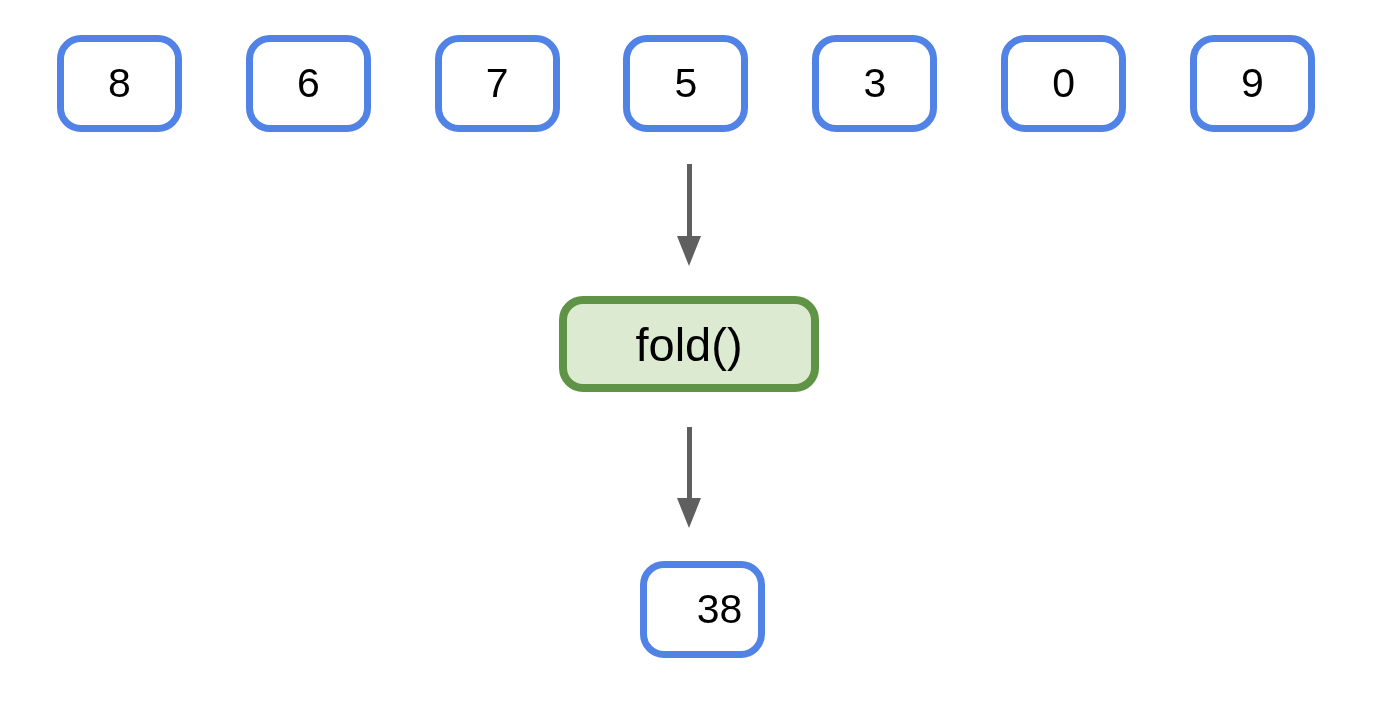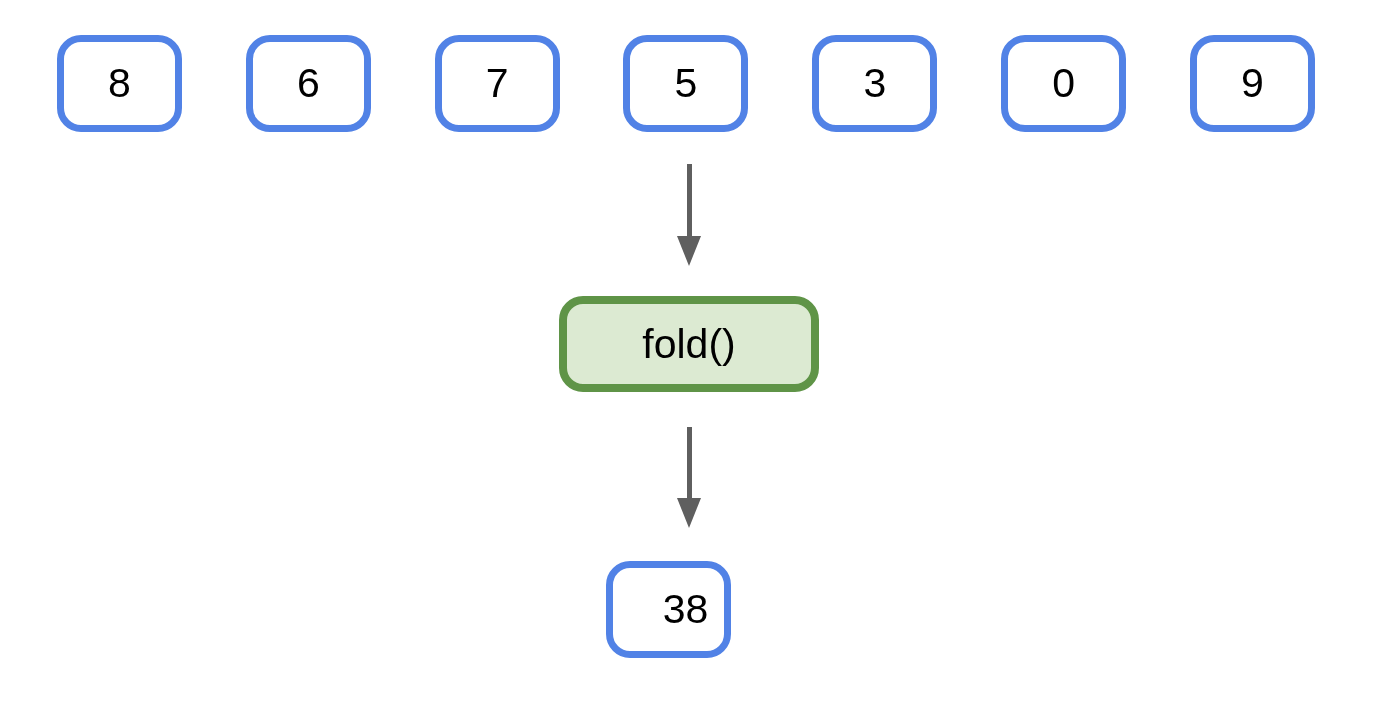--- a/index.html
+++ b/index.html
@@ -47,27 +47,27 @@
     left: 559px;
     top: 296px;
     width: 260px;
     height: 96px;
     background: var(--operation-fill);
     border: 8px solid var(--operation-border);
     border-radius: 24px;
     display: flex;
     align-items: center;
     justify-content: center;
-    font-size: 41px;
+    font-size: 47px;
     line-height: 1;
     color: var(--text);
   }
   .result-box {
     position: absolute;
-    left: 606px;
+    left: 640px;
     top: 561px;
     padding-left: 34px;
   }
   .arrow {
     position: absolute;
     display: flex;
     flex-direction: column;
     align-items: center;
     transform: translateX(-50%);
   }

